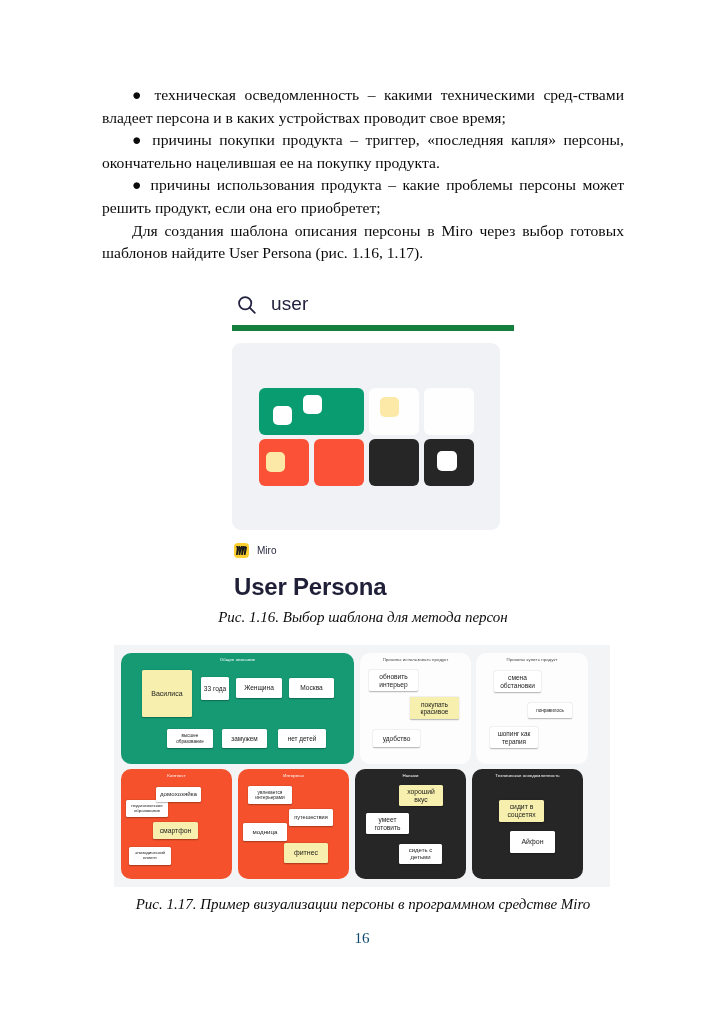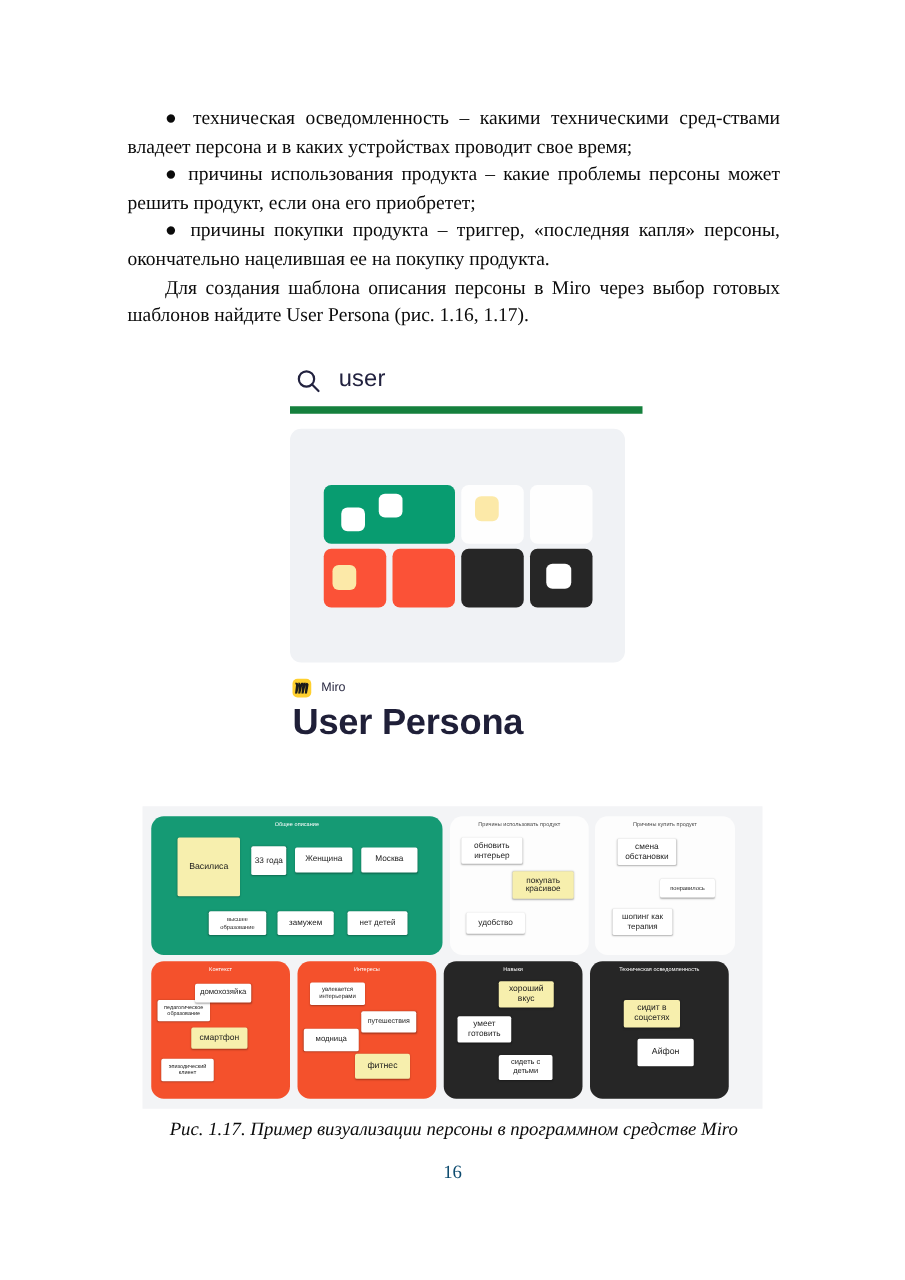--- a/index.html
+++ b/index.html
@@ -118,23 +118,23 @@
     align-items: center;
     justify-content: center;
   }
   .miro-mark svg { display: block; }
   .brand-name {
     font-family: "Liberation Sans", sans-serif;
     font-size: 10px;
     color: #2b2b43;
   }
   .tmpl-title {
-    margin-top: 4px;
-    font-family: "Liberation Sans", sans-serif;
-    font-size: 29px;
+    margin-top: 15px;
+    font-family: "Liberation Sans", sans-serif;
+    font-size: 24px;
     font-weight: bold;
     color: #1f1f38;
     letter-spacing: -.2px;
   }
 
   
   .caption {
     position: absolute;
     width: 522px;
     left: 102px;
@@ -214,22 +214,22 @@
   .panel-orange{ background: #f4512c; }
   .panel-dark  { background: #262626; }
 </style>
 </head>
 <body>
 
 <div class="page">
 
   <div class="text-block">
     <p class="para bullet"><span>● техническая осведомленность – какими техническими сред-ствами владеет персона и в каких устройствах проводит свое время;</span></p>
+    <p class="para bullet"><span>● причины покупки продукта – триггер, «последняя капля» персоны, окончательно нацелившая ее на покупку продукта.</span></p>
     <p class="para bullet"><span>● причины использования продукта – какие проблемы персоны может решить продукт, если она его приобретет;</span></p>
-    <p class="para bullet"><span>● причины покупки продукта – триггер, «последняя капля» персоны, окончательно нацелившая ее на покупку продукта.</span></p>
     <p class="para"><span>Для создания шаблона описания персоны в Miro через выбор готовых шаблонов найдите User Persona (рис. 1.16, 1.17).</span></p>
   </div>
 
   <div class="fig116">
 
     <div class="search-row">
       <svg class="search-icon" viewBox="0 0 24 24" fill="none">
         <circle cx="10.5" cy="10.5" r="7" stroke="#22223f" stroke-width="2"></circle>
         <line x1="15.6" y1="15.6" x2="21.5" y2="21.5" stroke="#22223f" stroke-width="2" stroke-linecap="round"></line>
       </svg>
@@ -263,20 +263,21 @@
           <svg width="11" height="9" viewBox="0 0 22 18">
             <path d="M8 0 L4.6 0 L6.6 3.6 L3.3 0 L0 0 L1.6 4.4 L0 18 L3.4 18 L6.6 5.2 L5 18 L8.4 18 L11.6 4.4 L10.2 18 L13.6 18 L17 3.6 L15.6 18 L19 18 L22 2.6 L19 0 L16.4 2.2 L17.6 0 L14.2 0 L12.6 2.8 L13.6 0 L10.2 0 L8.8 3 Z" fill="#1a1a1a"></path>
           </svg>
         </span>
         <span class="brand-name">Miro</span>
       </div>
       <div class="tmpl-title">User Persona</div>
     </div>
   </div>
 
+  <div class="caption caption-116">Рис. 1.16. Выбор шаблона для метода персон</div>
 
   <div class="board">
     <div class="board-inner">
 
       <div class="panel panel-green ondark" style="left:0px;top:0px;width:233px;height:111px;">
         <div class="panel-title">Общее описание</div>
         <div class="note big yellow" style="left:21px;top:17px;width:50px;height:47px;font-size:7px;">Василиса</div>
         <div class="note" style="left:80px;top:24px;width:28px;height:23px;font-size:6.6px;">33 года</div>
         <div class="note" style="left:115px;top:25px;width:46px;height:20px;font-size:6.6px;">Женщина</div>
         <div class="note" style="left:168px;top:25px;width:45px;height:20px;font-size:6.6px;">Москва</div>

